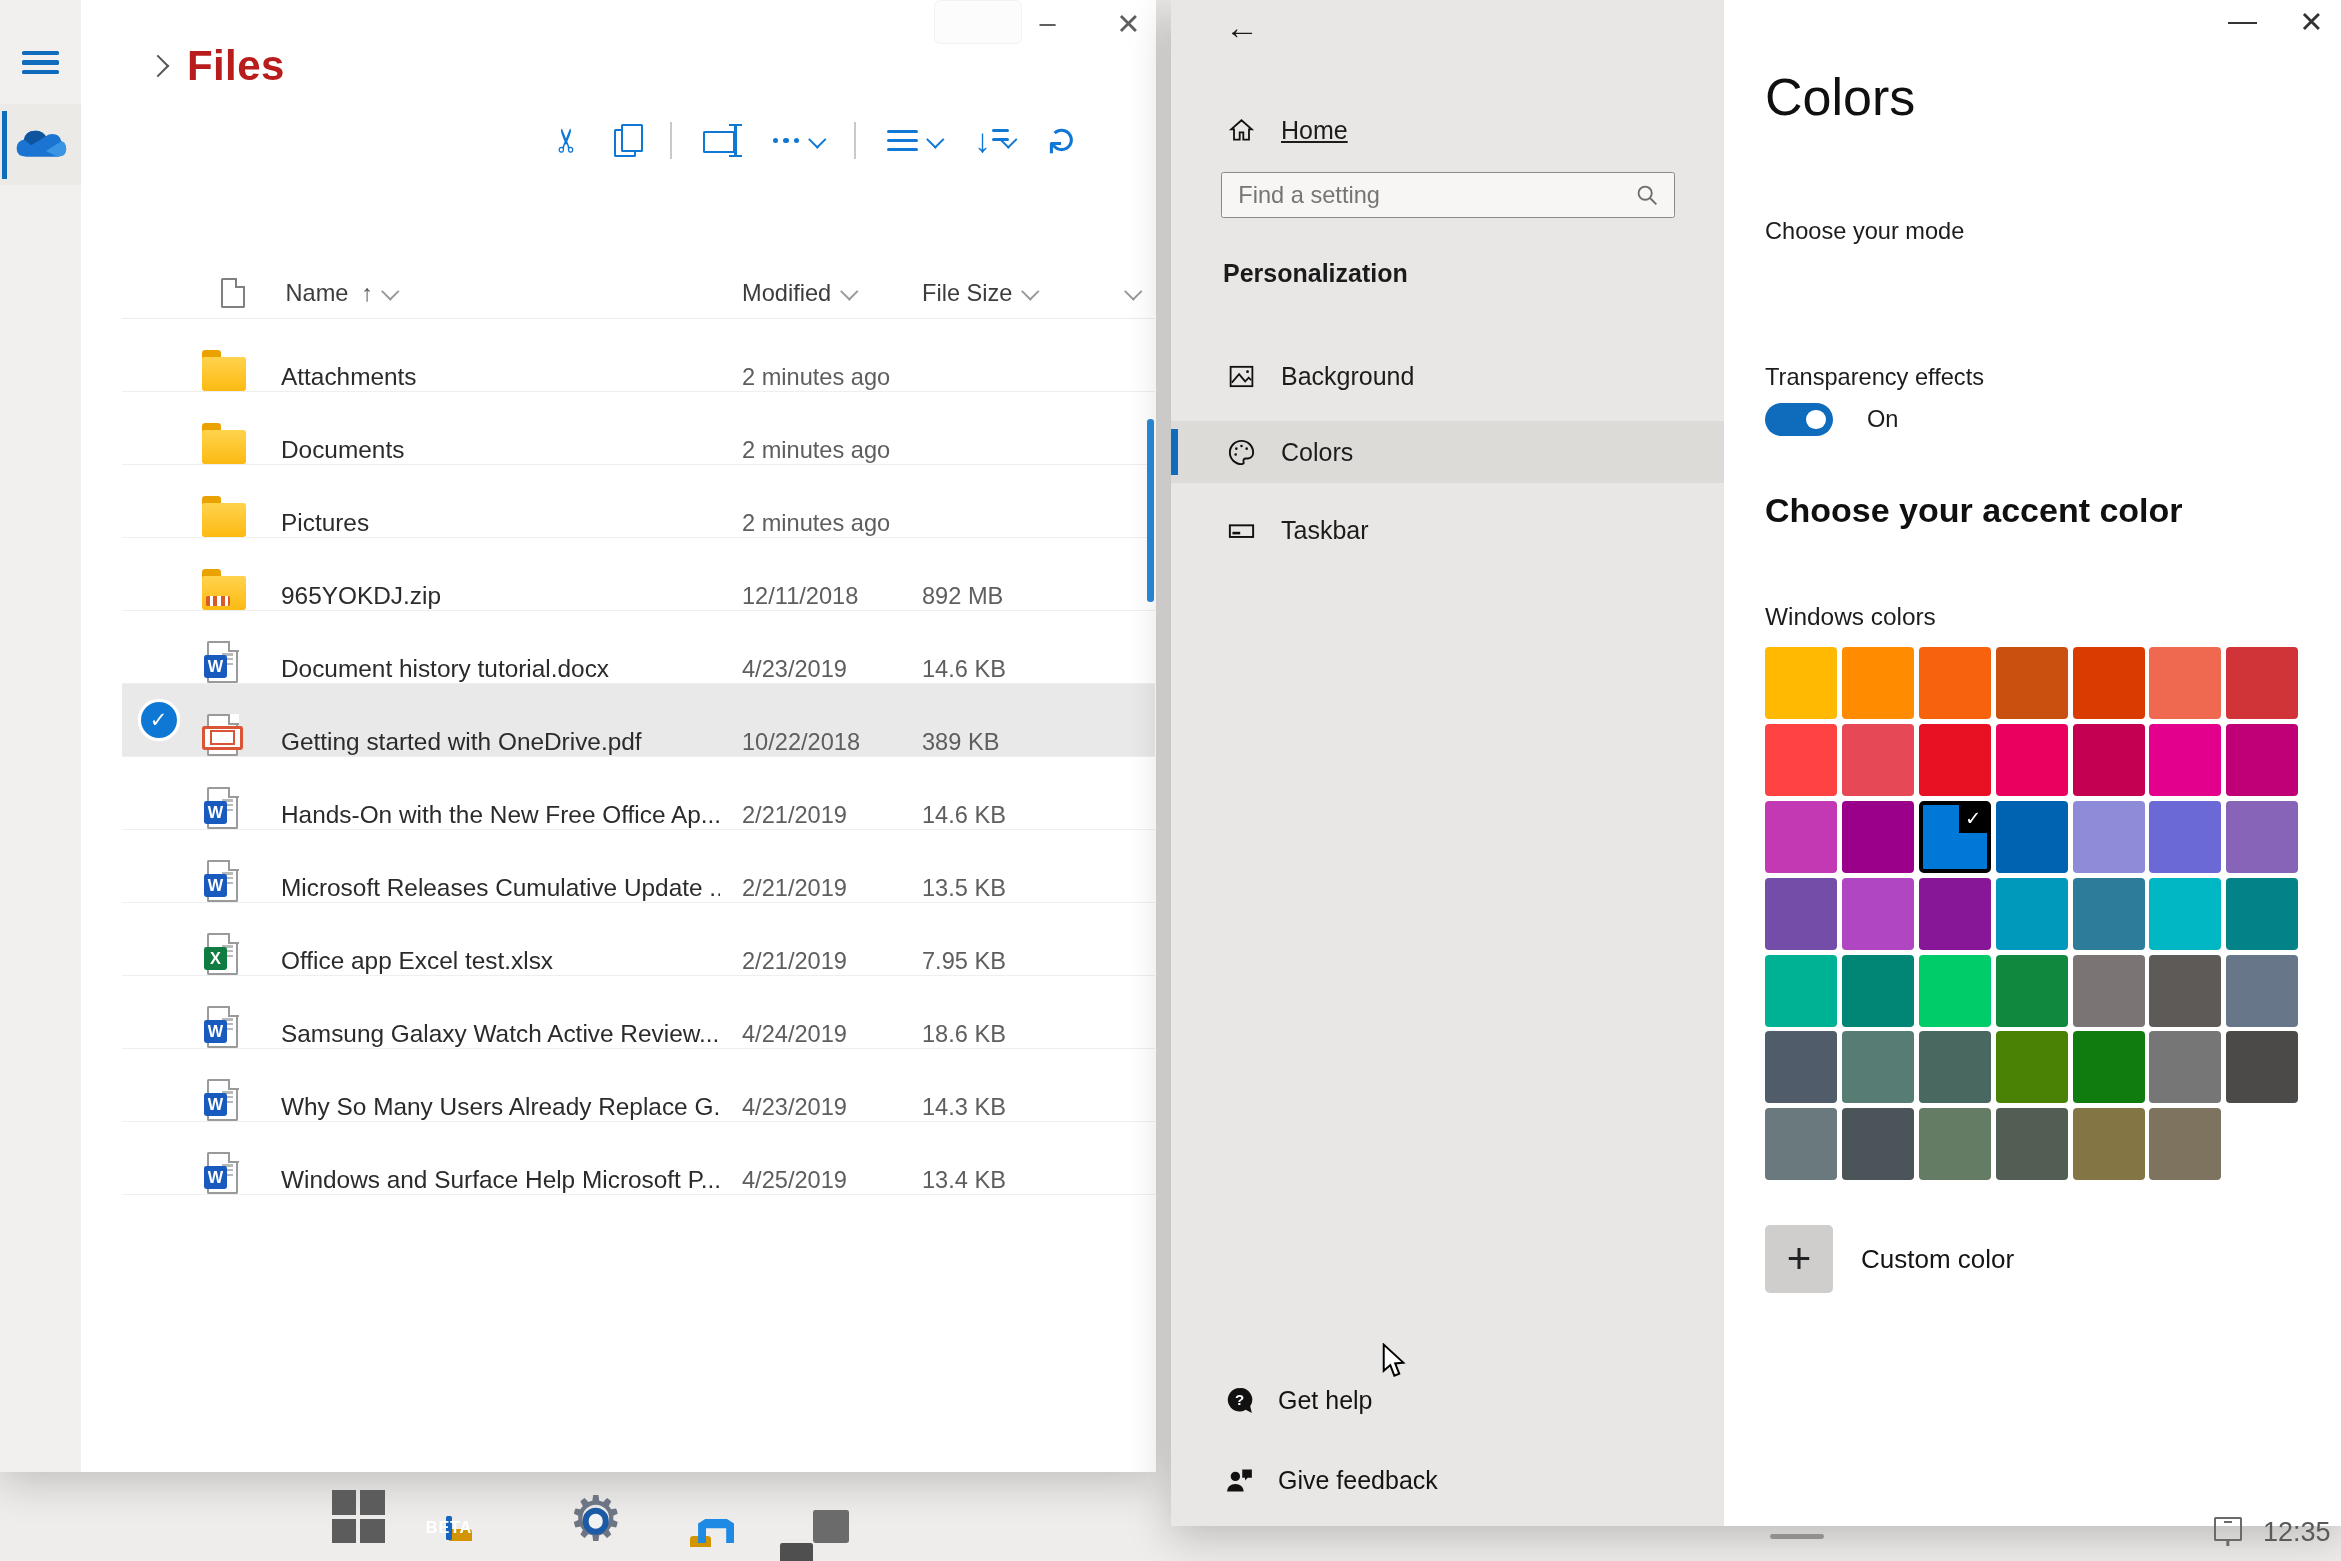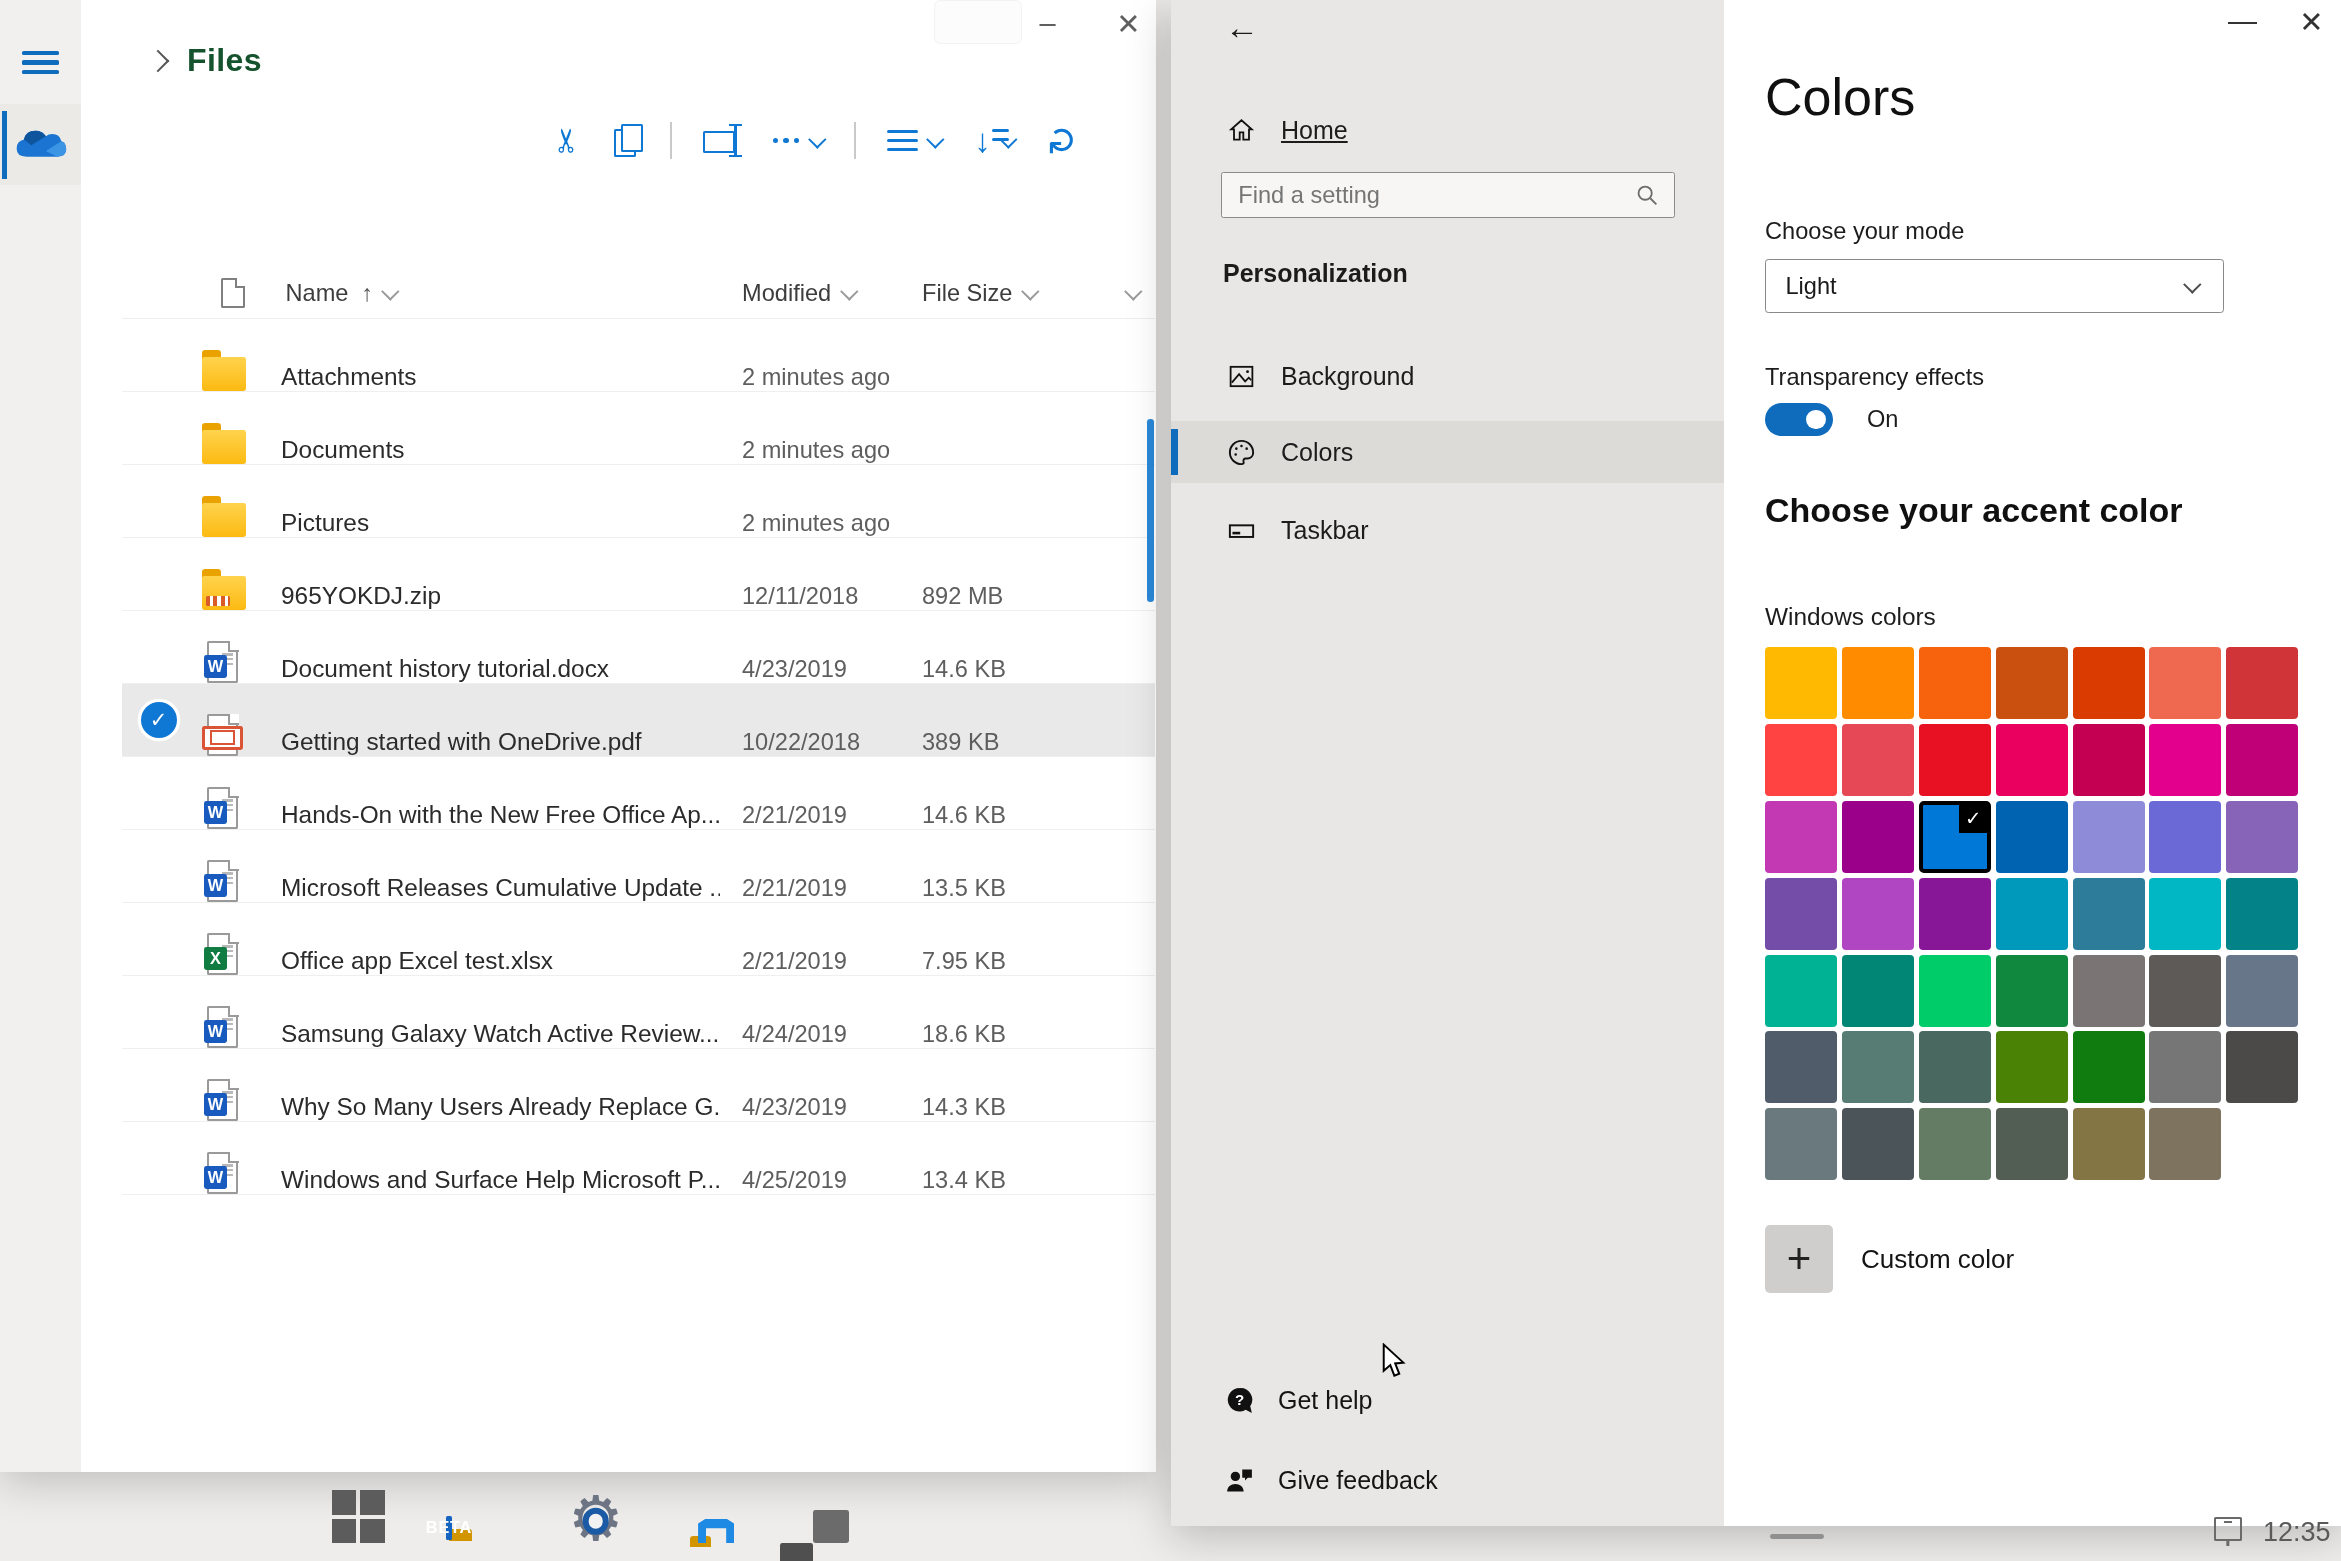--- a/index.html
+++ b/index.html
@@ -15,21 +15,21 @@
   .hamburger i{display:block;height:4.1px;background:#0f6cbd;margin:5.7px 0;border-radius:1.6px;}
   .rail-item{position:absolute;left:0;top:104px;width:81px;height:81px;background:#eceae7;}
   .rail-item .selbar{position:absolute;left:1.6px;top:6.5px;width:5.7px;height:68px;background:#0f6cbd;}
   .cloud{position:absolute;left:14.6px;top:19.5px;}
 
   .ghost-rect{position:absolute;left:934px;top:0;width:86px;height:42px;background:#fcfcfc;border:0.8px solid #f2f2f2;border-radius:6.5px;}
   .win-ctrl{position:absolute;top:6.5px;font-size:29px;color:#5f5f5f;width:49px;text-align:center;cursor:pointer;}
 
   .files-title{position:absolute;left:150px;top:42px;display:flex;align-items:center;}
   .title-chev{width:14px;height:14px;border-right:2.4px solid #555;border-bottom:2.4px solid #555;transform:rotate(-45deg);margin-right:21px;}
-  .files-title h1{margin:0;font-size:32px;font-weight:700;color:#14532d;letter-spacing:0.4px;}
+  .files-title h1{margin:0;font-size:42px;font-weight:700;color:#b91c1c;letter-spacing:0.4px;}
 
   
   .toolbar{position:absolute;left:537px;top:112px;height:57px;display:flex;align-items:center;color:#0f78d4;}
   .tbi{display:flex;align-items:center;margin:0 16.3px;cursor:pointer;color:#0f78d4;}
   .tdiv{width:1.6px;height:37px;background:#c9c9c9;margin:0 14.6px;}
   .cutglyph{font-family:"DejaVu Sans",sans-serif;font-size:33px;display:inline-block;transform:rotate(-90deg);}
   .ic-copy{position:relative;width:26px;height:33px;}
   .ic-copy::before{content:"";position:absolute;left:0;top:4.9px;width:18px;height:24.4px;border:2.4px solid currentColor;border-radius:1.6px;background:#fff;}
   .ic-copy::after{content:"";position:absolute;left:7.3px;top:0;width:18px;height:24.4px;border:2.4px solid currentColor;border-radius:1.6px;background:#fff;}
   .ic-rename{position:relative;width:37px;height:33px;}
@@ -507,24 +507,20 @@
           <path d="M3 20c0-3.4 2.7-5.5 6-5.5s6 2.1 6 5.5Z" fill="#111"></path>
           <path d="M14 4h7v6h-3l-2 2v-2h-2Z" fill="#111"></path>
         </svg>
     </span>
     <span>Give feedback</span>
   </div>
 
   <div class="settings-content">
     <div class="ct colors-title" style="left:41px;">Colors</div>
     <div class="ct mode-label" style="left:41px;">Choose your mode</div>
-    <div class="ct mode-dd" style="left:41px;">
-      <span class="val">Light</span>
-      <span class="chev"></span>
-    </div>
     <div class="ct transp-label" style="left:41px;">Transparency effects</div>
     <div class="ct toggle-row" style="left:41px;">
       <div class="toggle">
           <div class="knob"></div>
         </div>
       <span class="toggle-state">On</span>
     </div>
     <div class="ct accent-heading" style="left:41px;">Choose your accent color</div>
     <div class="ct palette-label" style="left:41px;">Windows colors</div>
     <div class="ct swatch-grid" id="swatch-grid" style="left:41px;">

